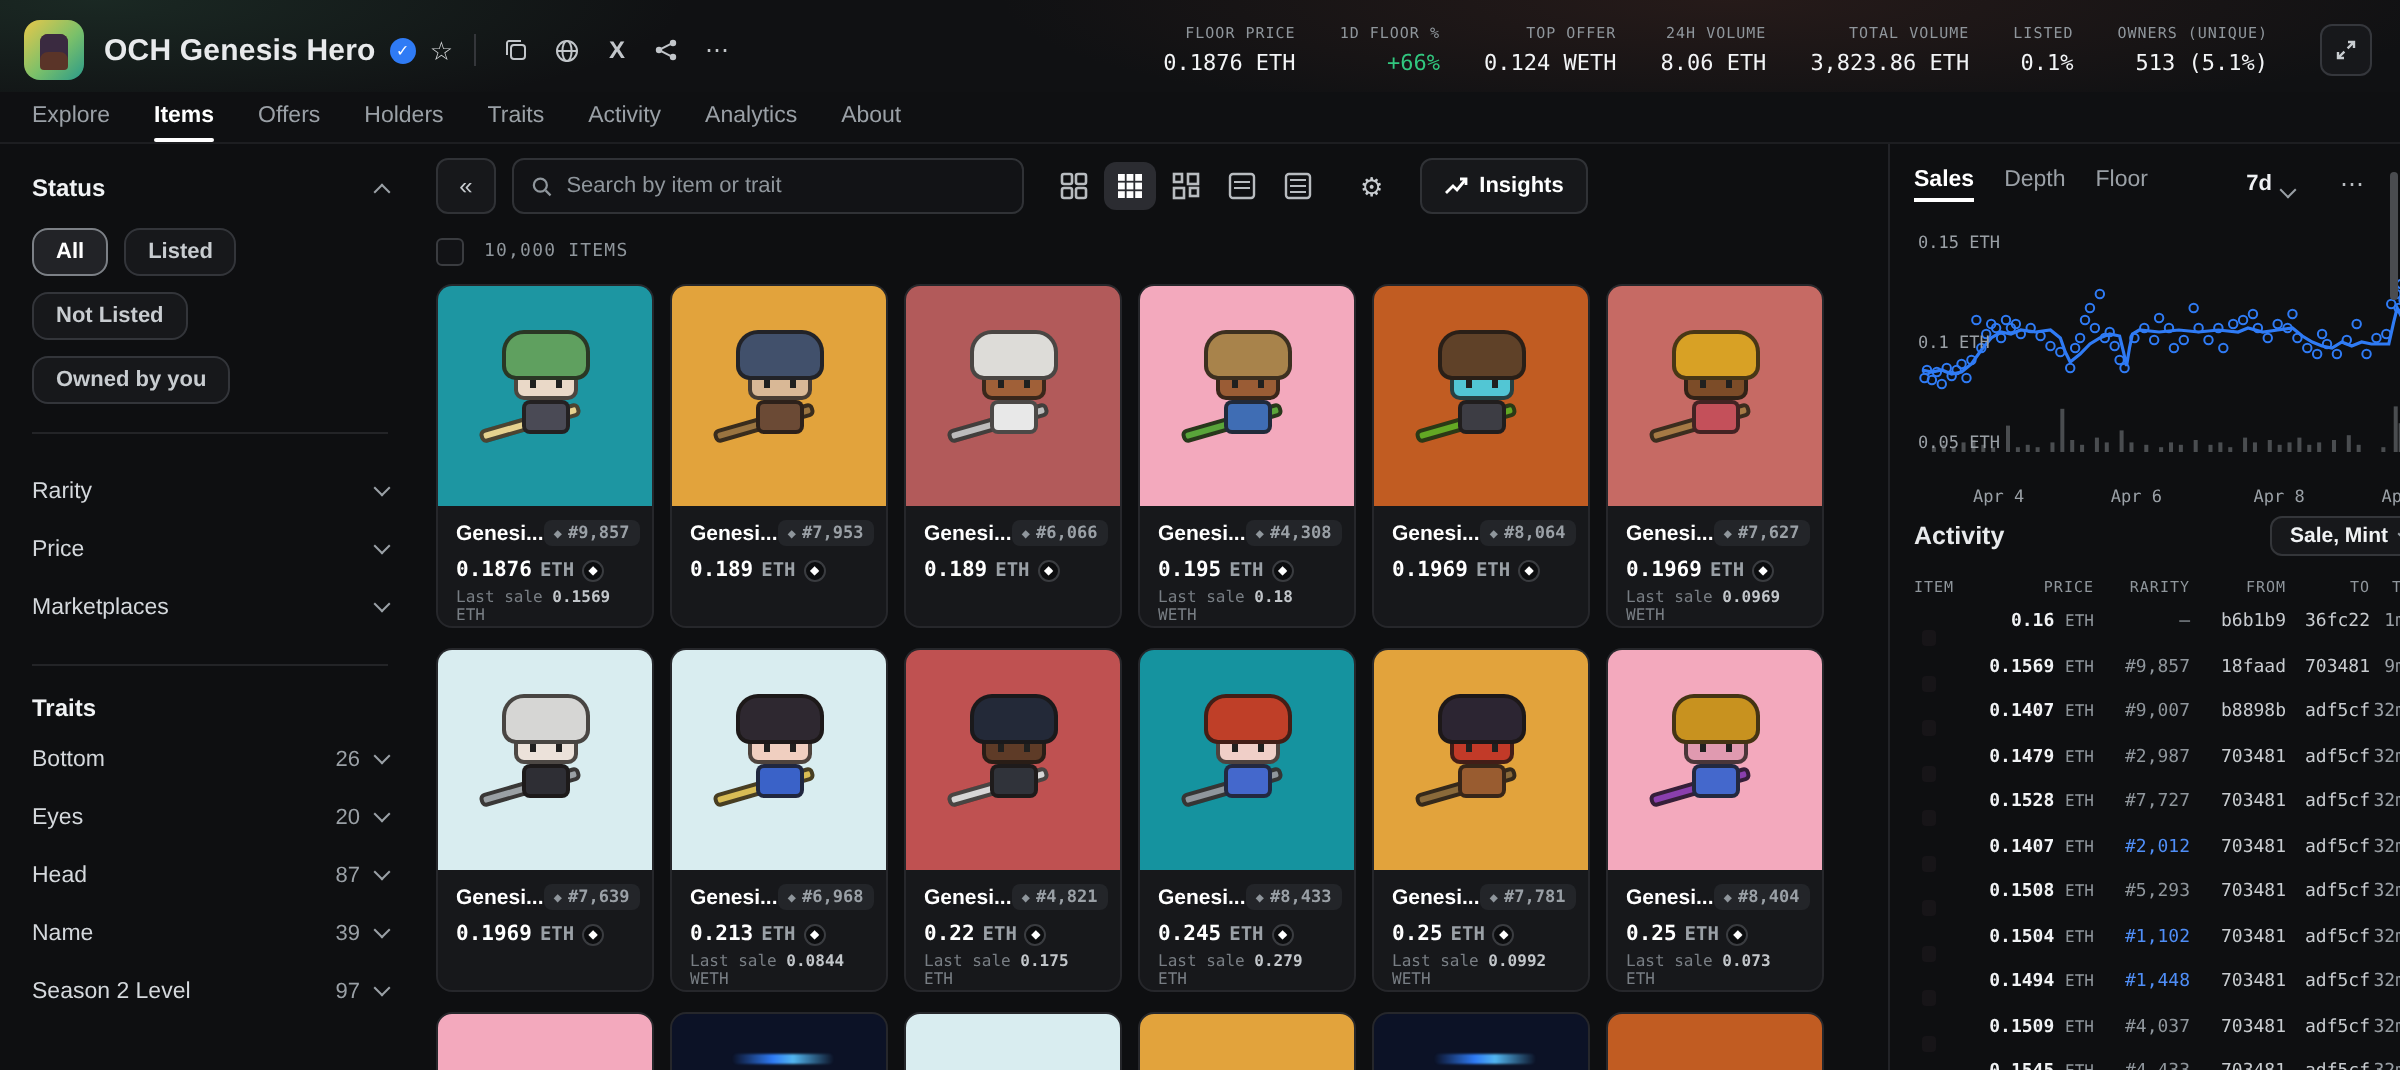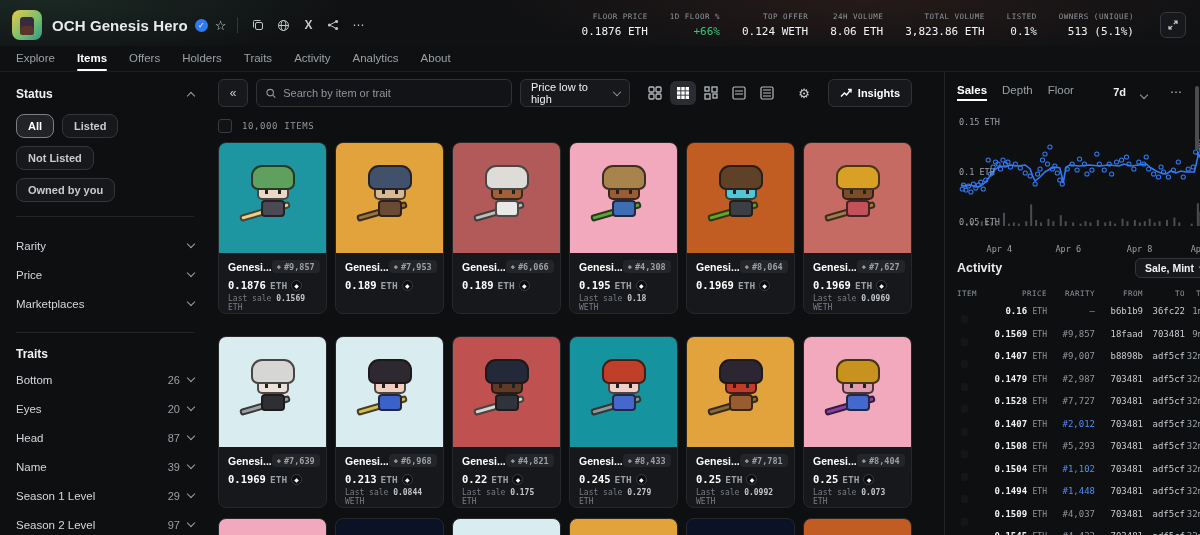--- a/index.html
+++ b/index.html
@@ -80,21 +80,21 @@
   .vicon.active { background:#2b2c31; color:#fff; }
   .gear { margin-left:10px; font-size:13px; color:#c8ccd0; cursor:pointer; }
   .insights { margin-left:10px; height:28px; display:flex; align-items:center; gap:6px; padding:0 11px;
     background:#17181b; border:1px solid #303236; border-radius:6px; font-size:11px; font-weight:700; color:#fff; cursor:pointer; }
 
   .items-bar { display:flex; align-items:center; gap:10px; margin:11px 8px 9px; }
   .cb { width:14px; height:14px; border:1px solid #3a3c40; border-radius:3px; background:#121316; cursor:pointer; }
   .items-count { font-family:"DejaVu Sans Mono",monospace; font-size:9px; color:#8f969c; letter-spacing:.6px; }
 
   
-  .grid { display:grid; grid-template-columns:repeat(6,1fr); gap:22px 8px; margin:0 8px; }
+  .grid { display:grid; grid-template-columns:repeat(6,1fr); gap:10px 8px; margin:0 8px; }
   .card { background:#17181b; border:1px solid #26272b; border-radius:8px; overflow:hidden; cursor:pointer; }
   .card-img { height:110px; position:relative; }
   .card-info { padding:7px 9px 8px; height:60px; }
   .name-row { display:flex; align-items:center; justify-content:space-between; }
   .cname { font-size:10.5px; font-weight:700; color:#fff; }
   .rbadge { display:flex; align-items:center; gap:3px; background:#232529; border-radius:4px; padding:1.5px 5px;
     font-family:"DejaVu Sans Mono",monospace; font-size:8.5px; color:#9aa0a6; font-weight:700;}
   .rbadge .dia { font-size:7px; color:#8f969c; }
   .price-row { display:flex; align-items:center; gap:4px; margin-top:6px; }
   .pamount { font-family:"DejaVu Sans Mono",monospace; font-size:10.5px; font-weight:700; color:#fff; }
@@ -115,21 +115,21 @@
   .partial { height:46px; border-radius:8px; border:1px solid #26272b; position:relative; overflow:hidden; }
   .p-glow { position:absolute; top:20px; left:28%; width:48%; height:5px; border-radius:3px;
     background:linear-gradient(90deg,transparent,#2f7bf5 40%,#53b6f0 60%,transparent); filter:blur(.4px); }
 
   
   .ctabs { display:flex; align-items:center; gap:15px; height:24px; }
   .ctab { font-size:11.5px; color:#9aa0a6; cursor:pointer; position:relative; padding-bottom:5px;}
   .ctab.active { color:#fff; font-weight:700; }
   .ctab.active::after { content:""; position:absolute; left:0; right:0; bottom:0; height:2px; background:#fff; }
   .ctabs .spacer { margin-left:auto; }
-  .range { display:flex; align-items:flex-end; gap:15px; font-size:11px; font-weight:700; color:#f0f2f4; cursor:pointer;}
+  .range { display:flex; align-items:flex-end; gap:5px; font-size:11px; font-weight:700; color:#f0f2f4; cursor:pointer;}
   .dots { color:#b8bcc0; font-size:12px; letter-spacing:1px; cursor:pointer; margin-left:8px;}
   .chart-wrap { position:relative; height:146px; margin-top:4px; }
   .ylab { position:absolute; left:2px; font-family:"DejaVu Sans Mono",monospace; font-size:8.5px; color:#9aa0a6; z-index:2;}
   .xlab { position:absolute; bottom:0; font-family:"DejaVu Sans Mono",monospace; font-size:8.5px; color:#9aa0a6; }
   .act-head { display:flex; align-items:center; justify-content:space-between; margin-top:4px; }
   .act-title { font-size:12.5px; font-weight:700; }
   .act-filter { display:flex; align-items:center; gap:6px; background:#17181b; border:1px solid #34363a;
     border-radius:6px; padding:3px 9px; font-size:10.5px; font-weight:600; color:#f0f2f4; cursor:pointer; }
   .acols, .arow { display:grid; grid-template-columns:24px 66px 48px 48px 42px 1fr; align-items:center; }
   .acols { margin-top:8px; height:14px; font-family:"DejaVu Sans Mono",monospace; font-size:7.5px; color:#8f969c; letter-spacing:.5px; }
@@ -290,49 +290,38 @@
             </span>
           </div>
           <div class="frow">
             <span>Name</span>
             <span class="right">
               <span>39</span>
               <span class="chev"></span>
             </span>
           </div>
           <div class="frow">
-            <span>Season 1 Level</span>
-            <span class="right">
-              <span>29</span>
-              <span class="chev"></span>
-            </span>
-          </div>
-          <div class="frow">
             <span>Season 2 Level</span>
             <span class="right">
               <span>97</span>
               <span class="chev"></span>
             </span>
           </div>
         </div>
     </aside>
 
     <main>
       <div class="toolbar">
         <div class="sq-btn">«</div>
         <div class="search">
           <svg width="11" height="11" viewBox="0 0 11 11">
               <circle cx="4.5" cy="4.5" r="3.5" fill="none" stroke="#8f969c" stroke-width="1.2"></circle>
               <line x1="7.3" y1="7.3" x2="10" y2="10" stroke="#8f969c" stroke-width="1.2"></line>
             </svg>
           <input placeholder="Search by item or trait" style="">
-        </div>
-        <div class="sort-btn">
-          <span>Price low to high</span>
-            <span class="chev"></span>
         </div>
         <div class="views">
           <span class="vicon">
               <svg width="14" height="14" viewBox="0 0 14 14">
                 <g fill="none" stroke="currentColor" stroke-width="1.3">
                   <rect x="1" y="1" width="5" height="5" rx="1"></rect>
                   <rect x="8" y="1" width="5" height="5" rx="1"></rect>
                   <rect x="1" y="8" width="5" height="5" rx="1"></rect>
                   <rect x="8" y="8" width="5" height="5" rx="1"></rect>
                 </g>

